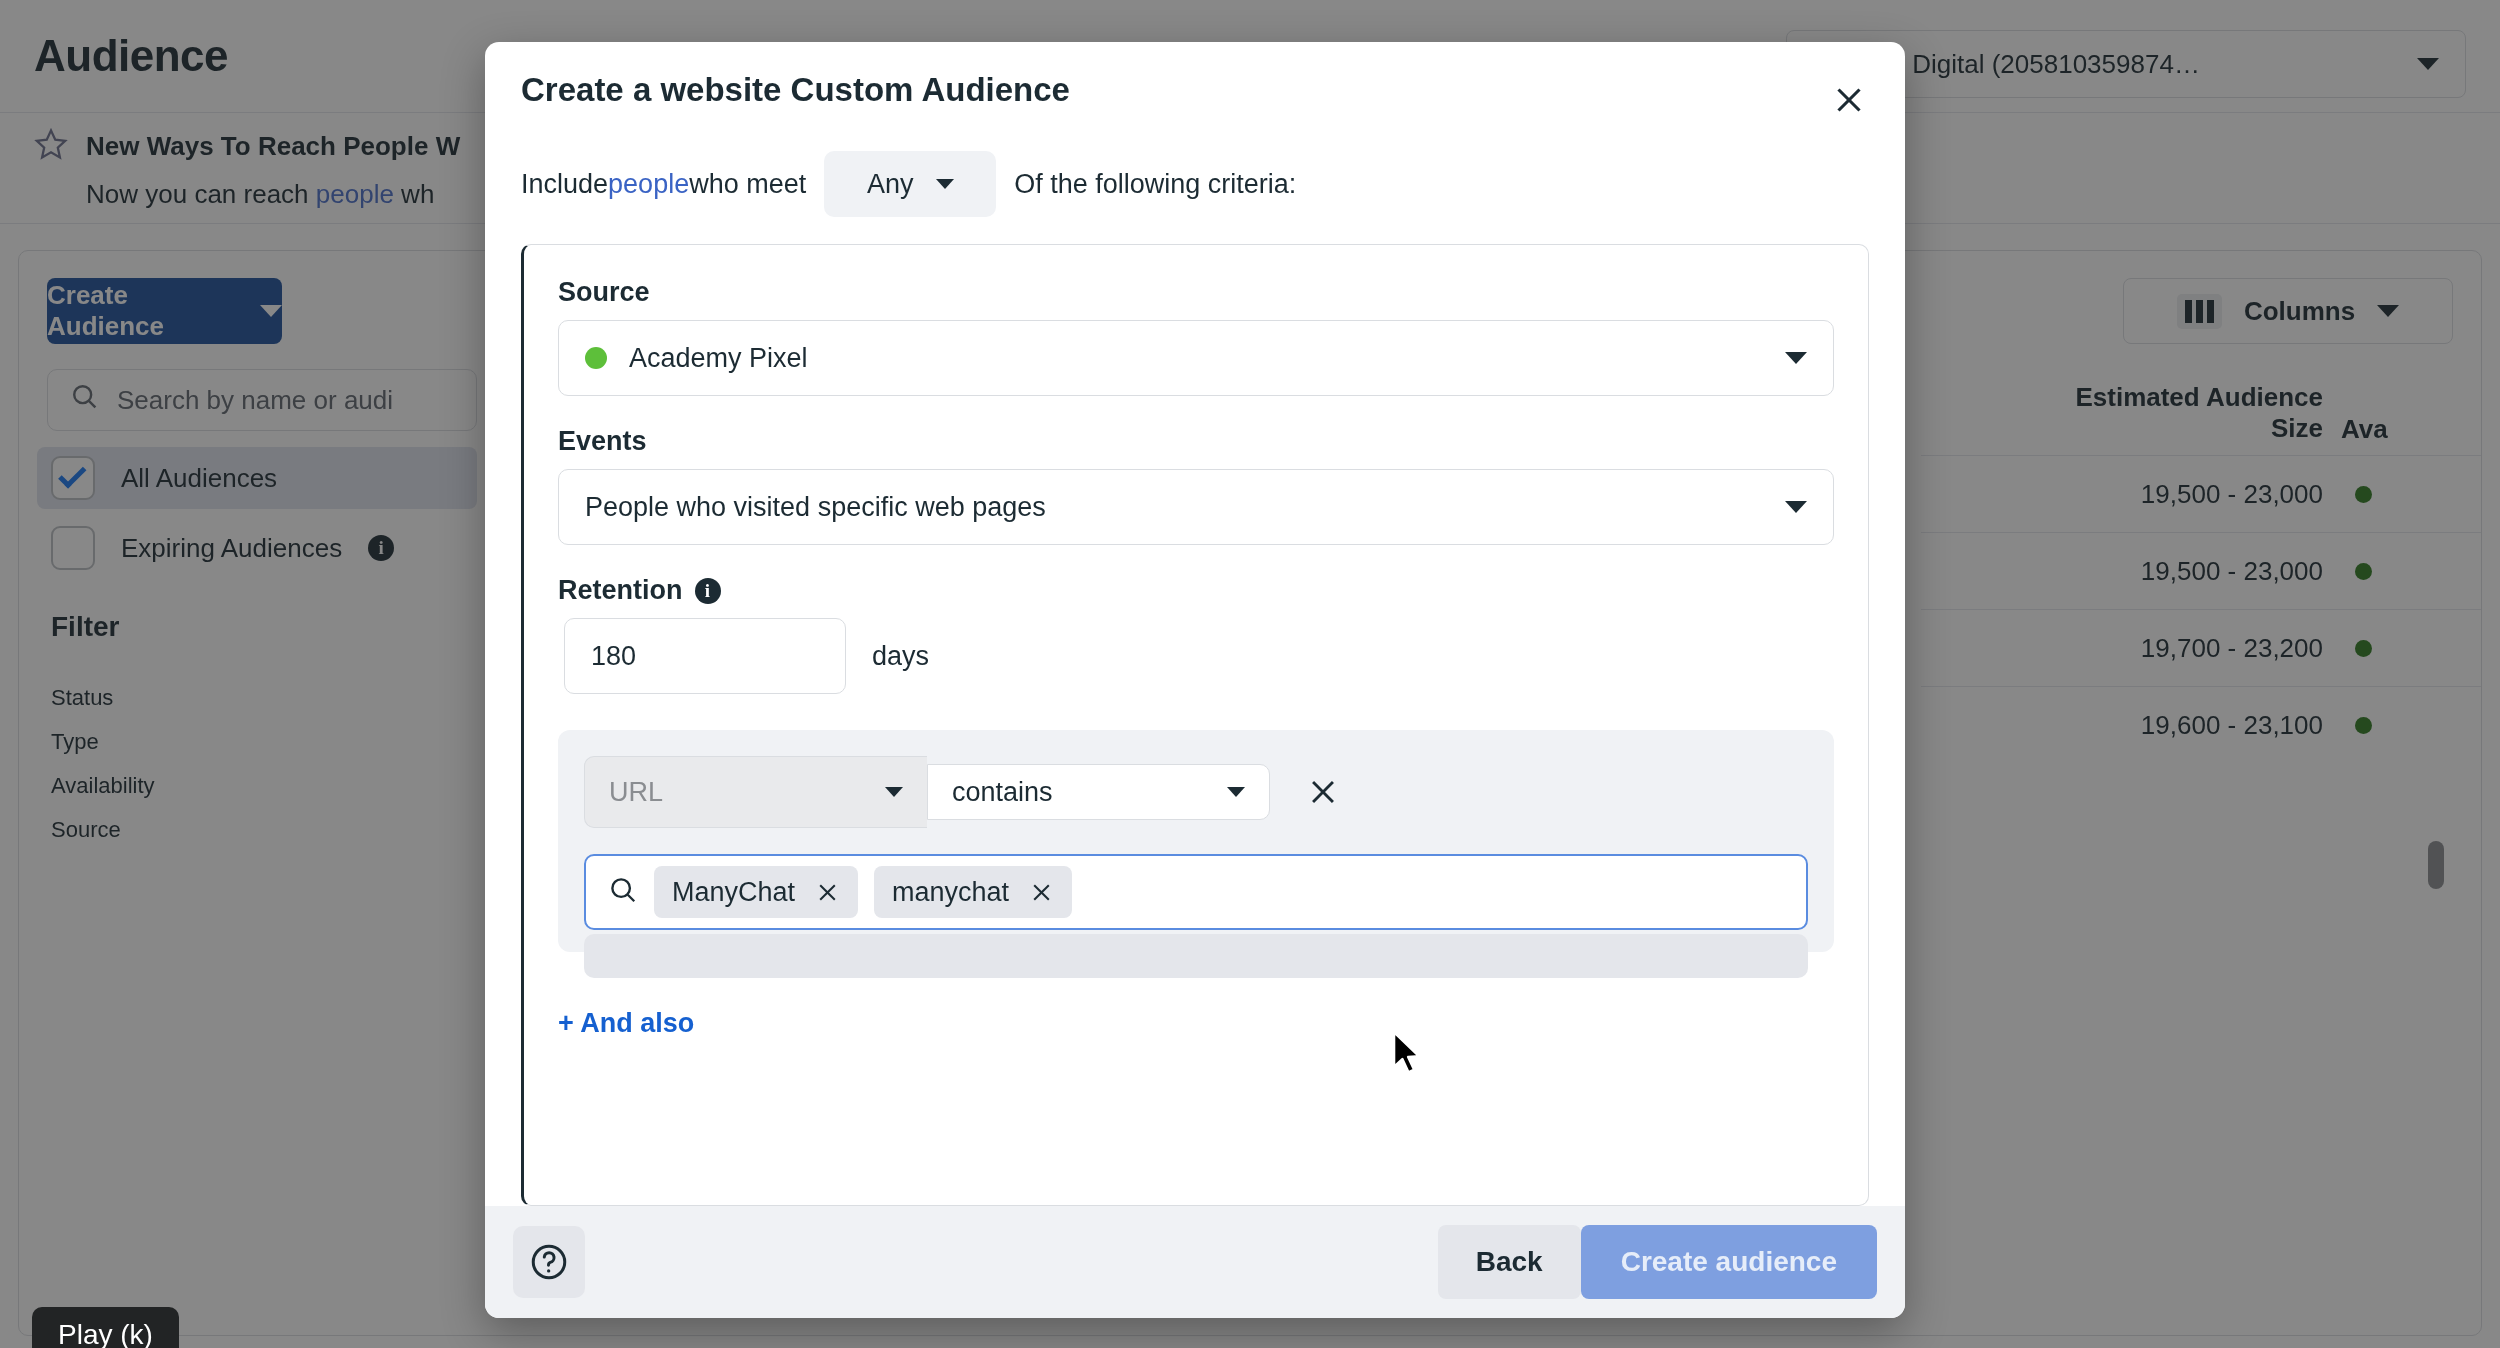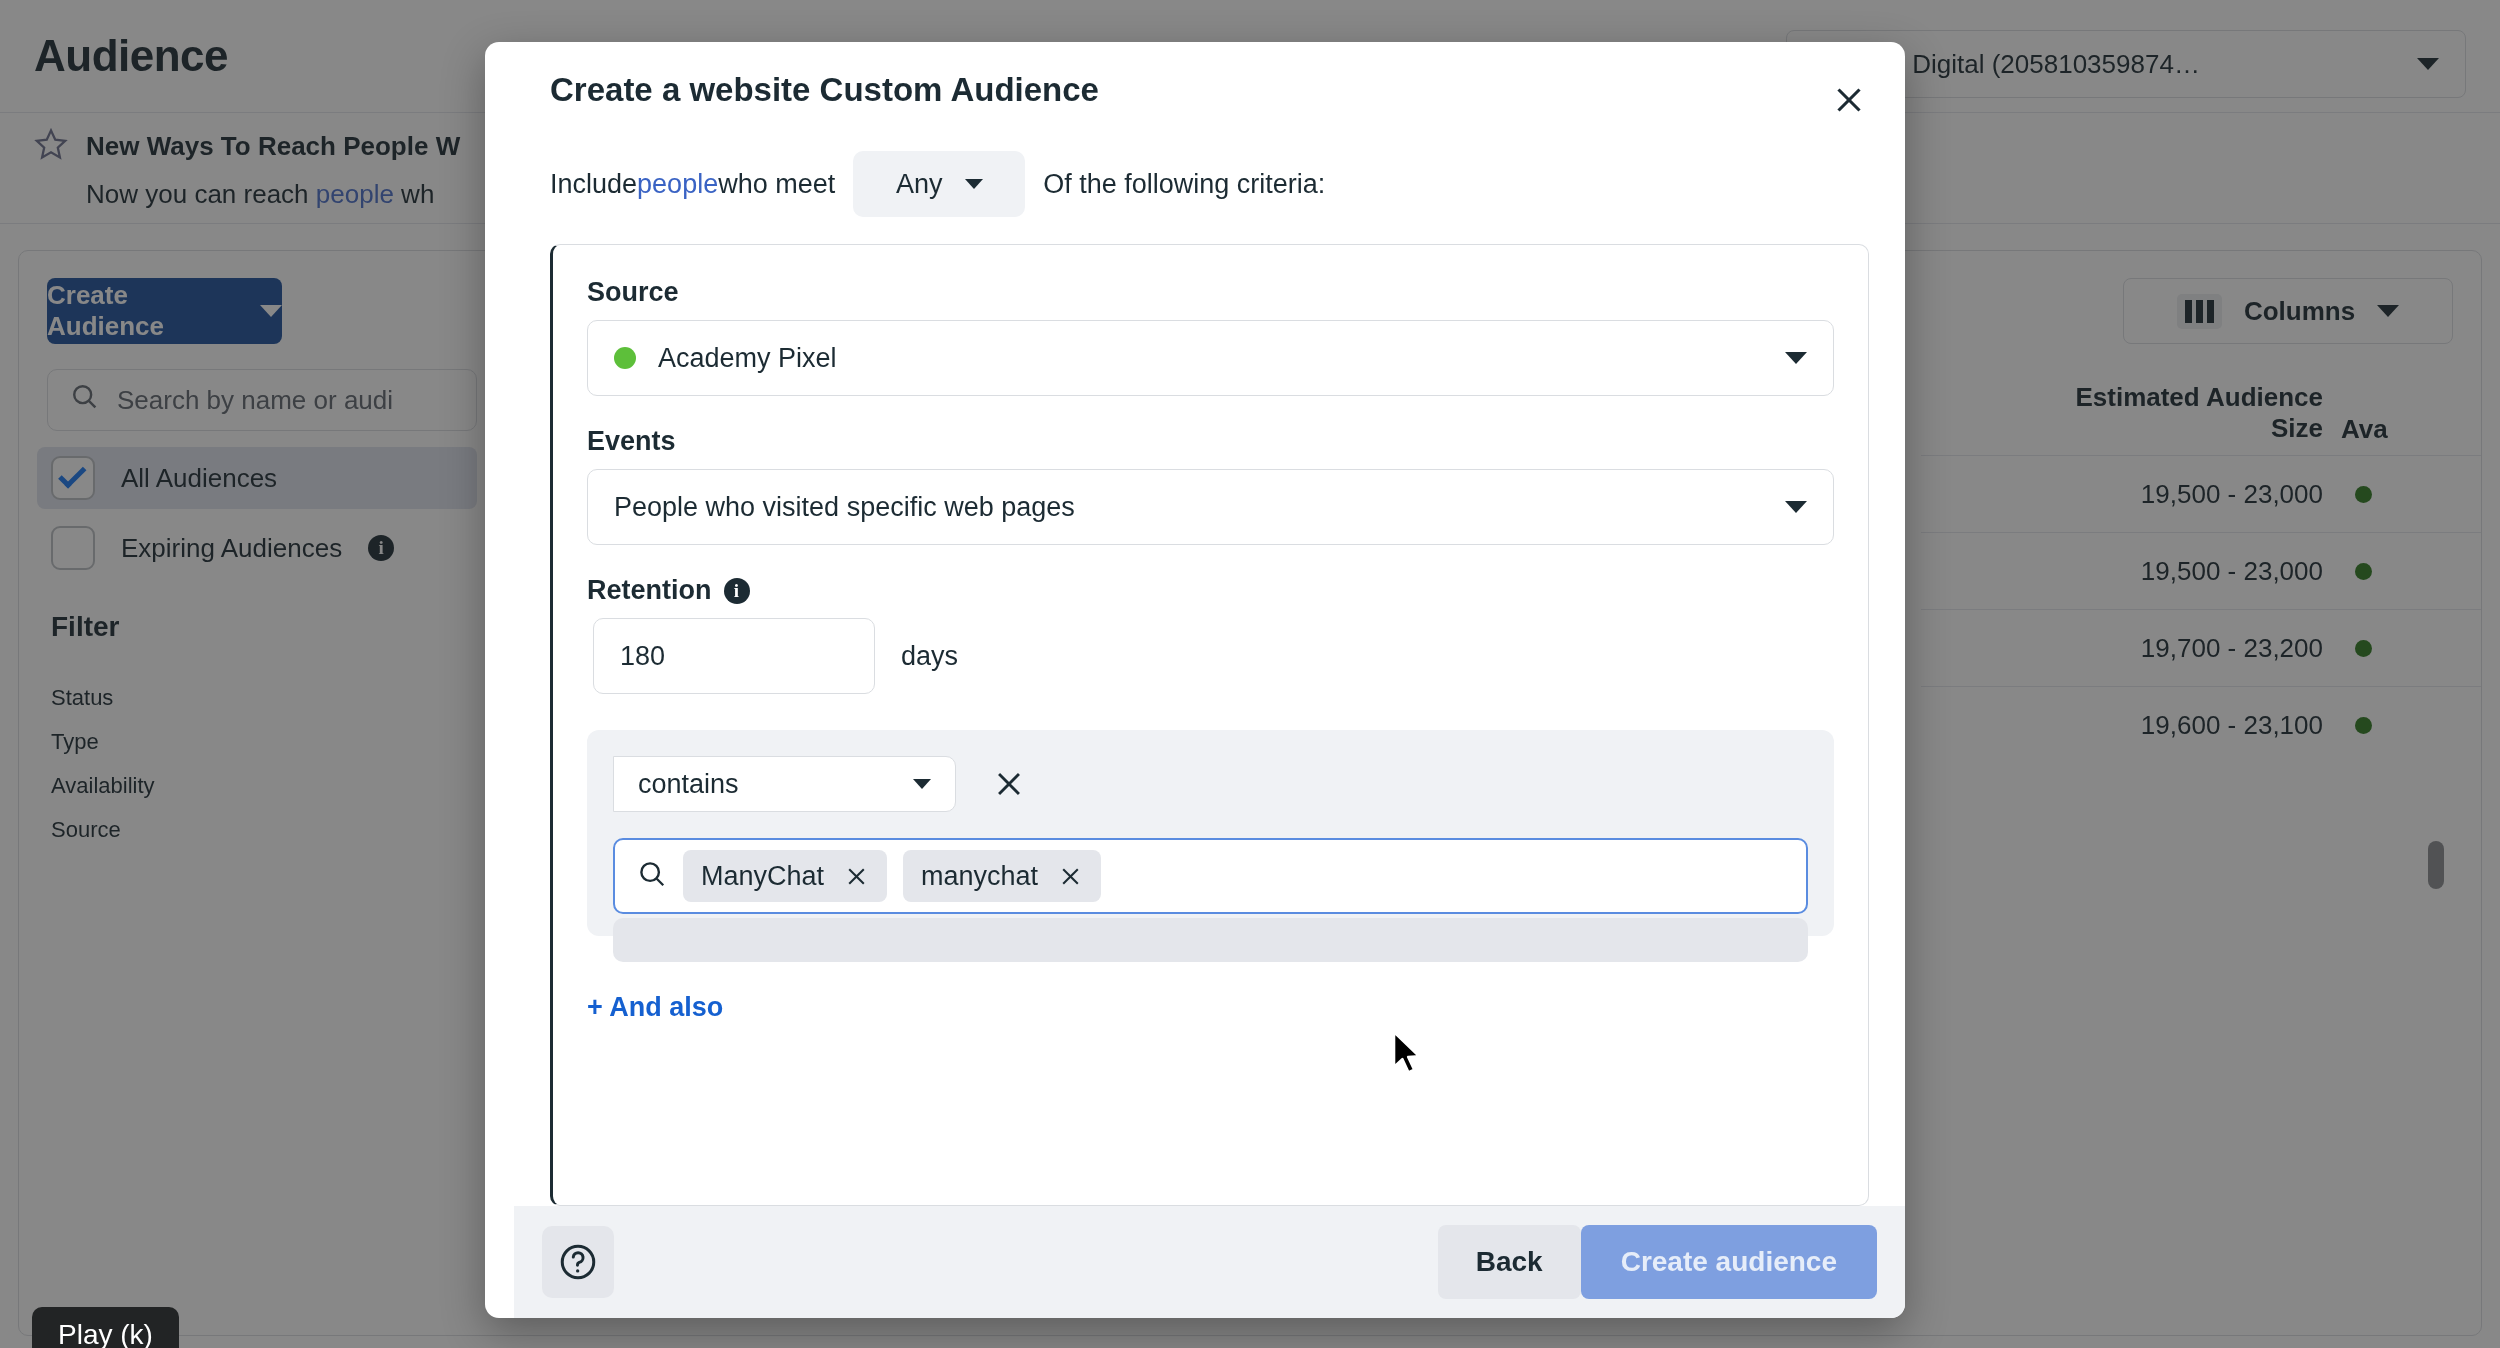--- a/index.html
+++ b/index.html
@@ -148,21 +148,21 @@
     position: absolute; inset: 0;
     background: rgba(30,30,30,0.53);
   }
 
   
   #modal {
     position: absolute; left: 485px; top: 42px; width: 1420px; height: 1276px;
     background: #ffffff; border-radius: 14px;
     box-shadow: 0 14px 44px rgba(0,0,0,0.32);
     overflow: hidden;
-    display: flex; flex-direction: column; padding-left: 29px;
+    display: flex; flex-direction: column;
   }
   #modal-head {
     height: 96px; flex: none; position: relative;
     display: flex; align-items: center; padding: 0 36px;
   }
   #modal-title { font-size: 33px; font-weight: bold; color: #1c2b33; }
   #modal-close {
     position: absolute; right: 28px; top: 30px; width: 56px; height: 56px;
     border-radius: 50%; display: flex; align-items: center; justify-content: center;
   }
@@ -439,20 +439,24 @@
       </div>
       <div id="retention-wrap">
         <div id="retention-input">
           <span>180</span>
         </div>
         <div id="retention-days">days</div>
       </div>
 
       <div id="rule-group">
         <div id="rule-line1">
+          <div id="url-select">
+            <span>URL</span>
+            <span class="caret-down-sm"></span>
+          </div>
           <div id="op-select">
             <span>contains</span>
             <span class="caret-down-sm"></span>
           </div>
           <div id="rule-remove">
             <svg width="34" height="34" viewBox="0 0 24 24" fill="none" stroke="#1c2b33" stroke-width="2">
               <line x1="5" y1="5" x2="19" y2="19"></line>
                 <line x1="19" y1="5" x2="5" y2="19"></line>
             </svg>
           </div>

